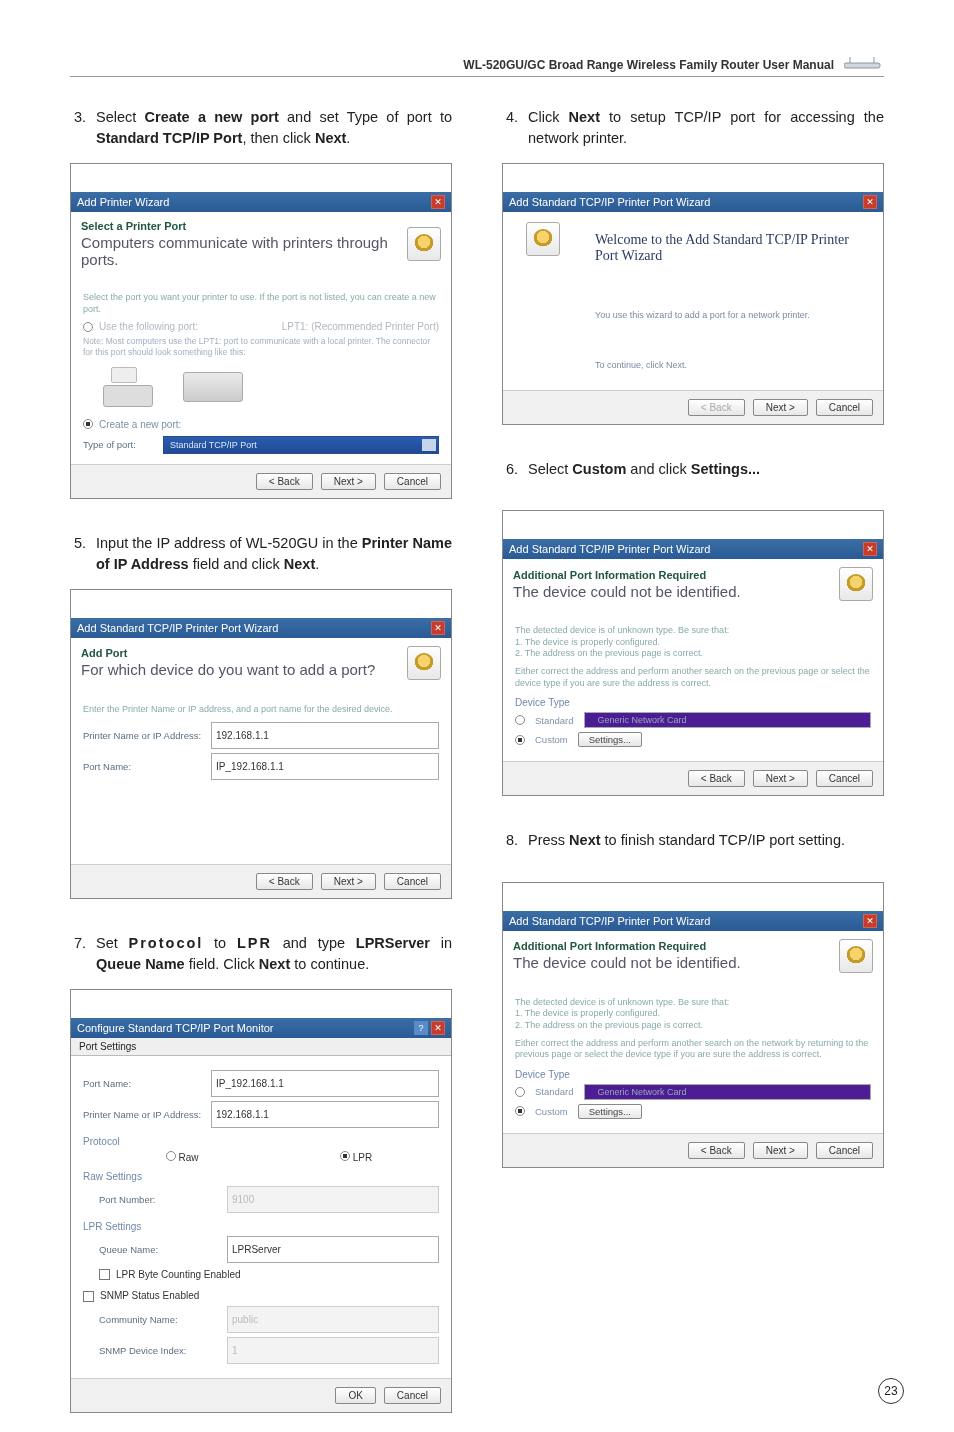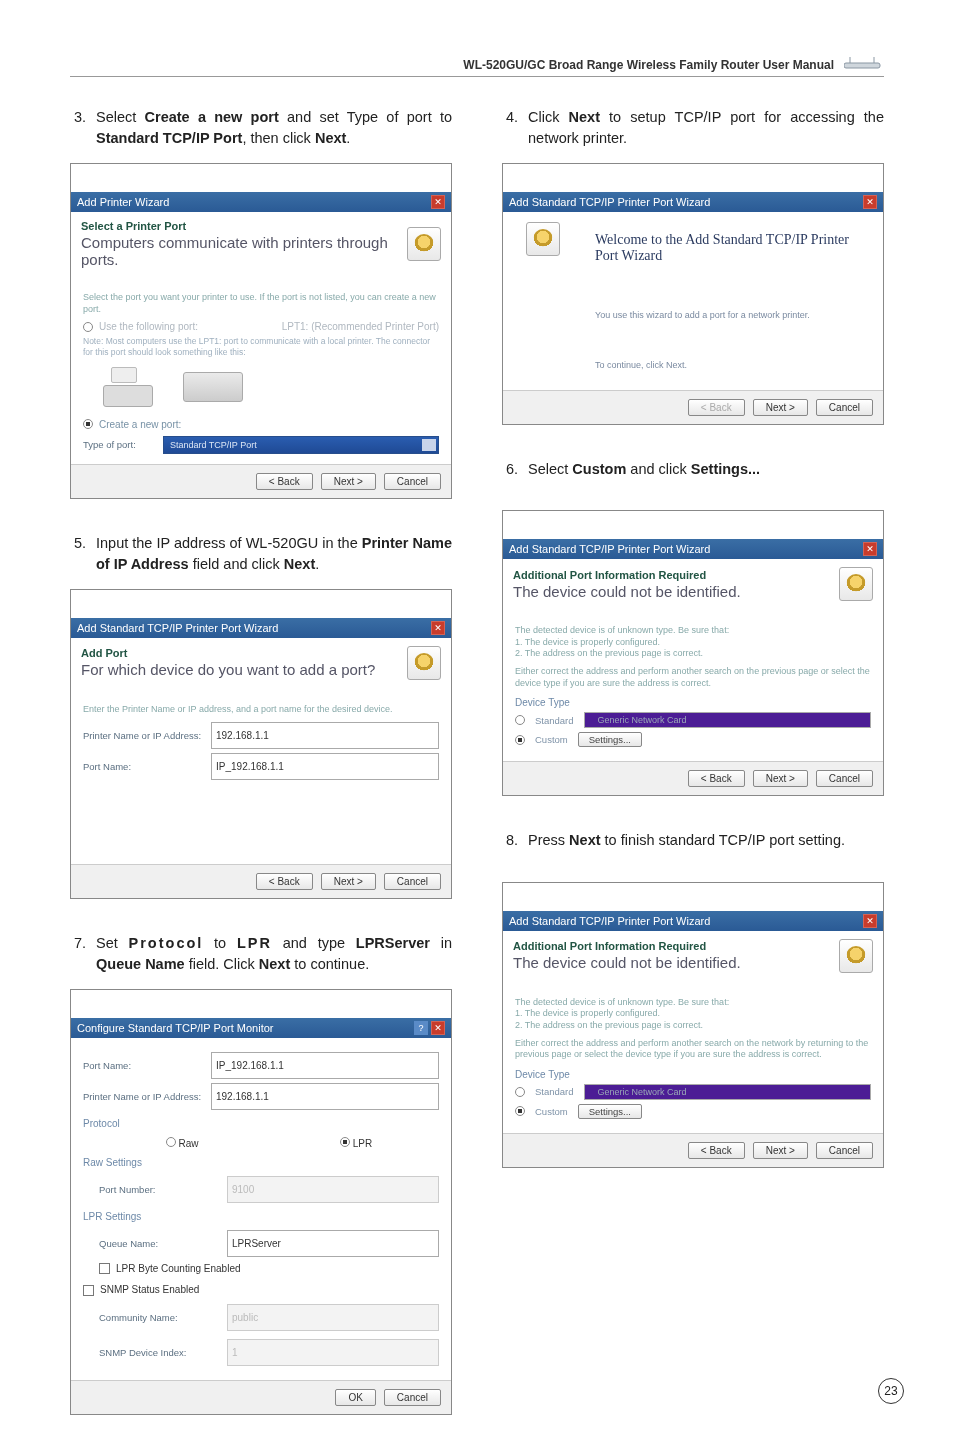--- a/index.html
+++ b/index.html
@@ -161,21 +161,21 @@
   
   .frow { display:flex; align-items:center; margin:4px 0; gap:8px; }
   .flabel { width: 120px; font-size: 9.5px; color:#5b6f81; }
   .finput {
     flex:1; border:1px solid #aaa; background:#fff; height:27px;
     padding:0 4px; font-size:10px; color:#333; display:flex; align-items:center;
   }
   
   .tabhdr { background:#efefef; border-bottom:1px solid #bbb; padding:3px 8px; font-size:10px; }
   .cfg-section-label { color:#6d89a8; font-size:10px; margin:8px 0 2px 0; }
-  .indent { margin-left:16px;margin-top:8px; }
+  .indent { margin-left:16px; }
   .chk { width:11px; height:11px; border:1px solid #777; display:inline-block; background:#fff; margin-right:6px; vertical-align:middle; }
   .greyout { color:#b6b6b6; }
   .greyout .finput { background:#f3f3f3; color:#bbb; border-color:#ccc; }
   
   .devtype-row { display:flex; align-items:center; gap:10px; margin:4px 0; color:#7f93a8; font-size:9.5px;}
   .sel-small { border:1px solid #aaa; background:#4c1d95; height:16px; flex:1; font-size:9px; display:flex; align-items:center; padding:0 13px; color:#9aa8b7;text-align:center;}
   .settings-btn {
     border:1px solid #888; background:linear-gradient(#fff,#e7e7e7);
     font-size:9.5px; padding:1px 10px; border-radius:2px; color:#444;
   }
@@ -307,20 +307,21 @@
       </div>
 
       <div class="shot">
         <div class="titlebar">
           <span>Configure Standard TCP/IP Port Monitor</span>
           <span style="display:flex;gap:3px;">
             <span style="background:#5a8bc7;width:14px;height:14px;display:flex;align-items:center;justify-content:center;font-size:9px;">?</span>
             <span class="close-x">✕</span>
           </span>
         </div>
+        <div class="tabhdr">Port Settings</div>
         <div class="dlg-body">
           <div class="frow">
             <div class="flabel">Port Name:</div>
             <div class="finput">IP_192.168.1.1</div>
           </div>
           <div class="frow">
             <div class="flabel">Printer Name or IP Address:</div>
             <div class="finput">192.168.1.1</div>
           </div>
           <div class="cfg-section-label">Protocol</div>

